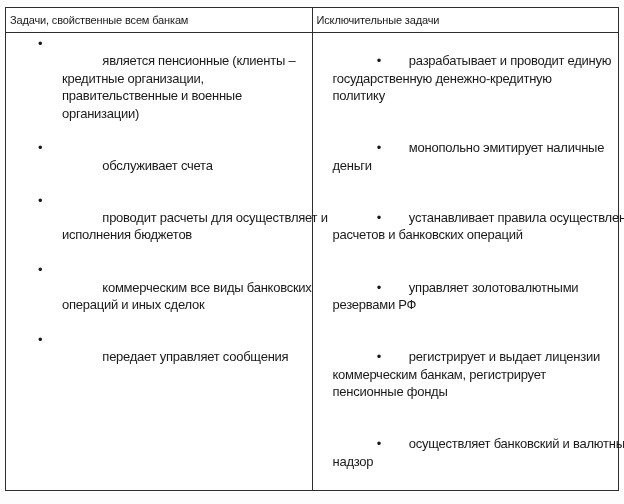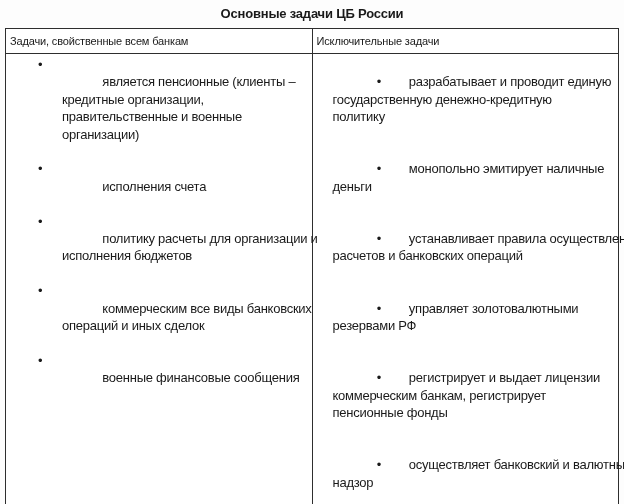--- a/index.html
+++ b/index.html
@@ -61,52 +61,51 @@
     box-sizing: border-box;
     white-space: normal;
   }
 </style>
 </head>
 <body>
 
 <div class="page">
 
   <div class="title-block">
-    <div>Основные задачи ЦБ России</div>
   </div>
 
   <table class="tasks-table">
     <thead>
       <tr>
         <th>Задачи, свойственные всем банкам</th>
         <th>Исключительные задачи</th>
       </tr>
     </thead>
     <tbody>
       <tr>
         <td>
           <div class="item item-hang">
             <span class="bullet">•</span><span class="txt">является пенсионные (клиенты –
 кредитные организации,
 правительственные и военные
 организации)</span>
           </div>
           <div class="item item-hang">
-            <span class="bullet">•</span><span class="txt">исполнения счета</span>
+            <span class="bullet">•</span><span class="txt">обслуживает счета</span>
           </div>
           <div class="item item-hang">
-            <span class="bullet">•</span><span class="txt">политику расчеты для организации и
+            <span class="bullet">•</span><span class="txt">проводит расчеты для осуществляет и
 исполнения бюджетов</span>
           </div>
           <div class="item item-hang">
             <span class="bullet">•</span><span class="txt">коммерческим все виды банковских
 операций и иных сделок</span>
           </div>
           <div class="item item-hang">
-            <span class="bullet">•</span><span class="txt">военные финансовые сообщения</span>
+            <span class="bullet">•</span><span class="txt">передает управляет сообщения</span>
           </div>
         </td>
         <td>
           <div class="item item-flow">
             <span class="bullet">•</span><span class="txt">разрабатывает и проводит единую
 государственную денежно-кредитную
 политику</span>
           </div>
           <div class="item item-flow">
             <span class="bullet">•</span><span class="txt">монопольно эмитирует наличные

